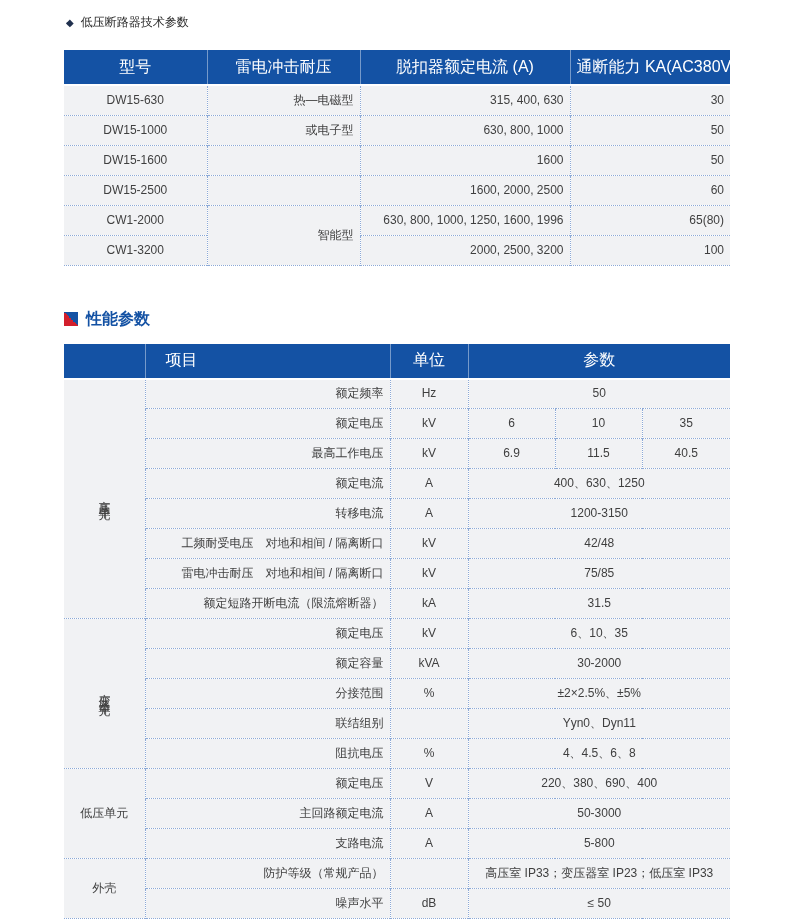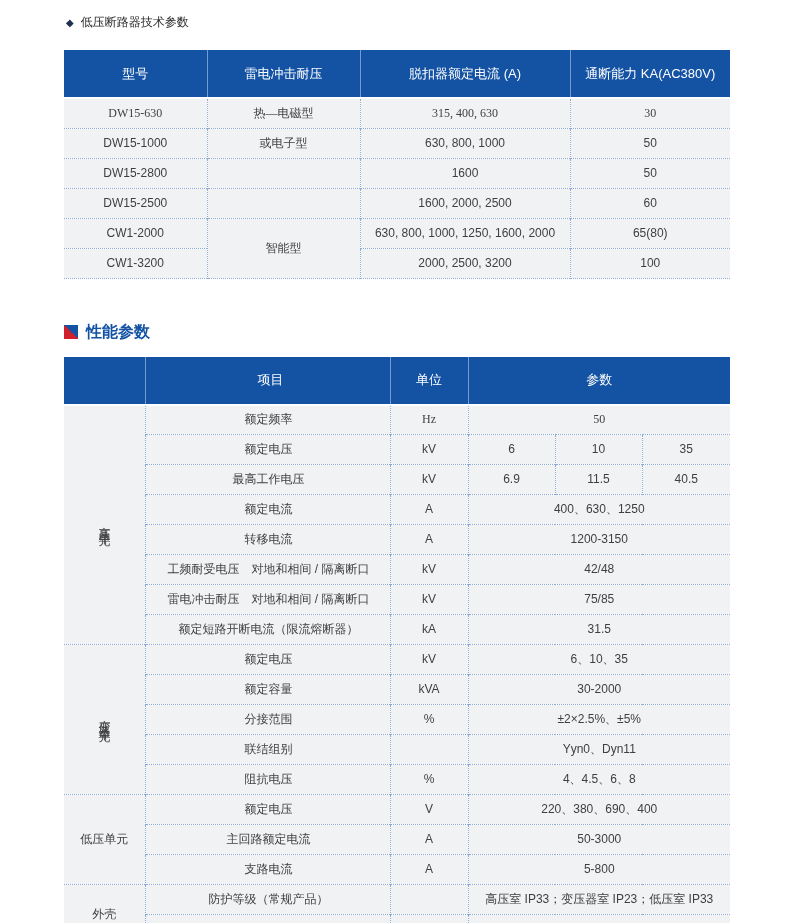--- a/index.html
+++ b/index.html
@@ -17,38 +17,38 @@
   
   .sec1-title{display:flex;align-items:center;gap:7px;font-size:12px;color:#2b2b2b;margin:0 0 19px 2px;}
   .diamond{font-size:10px;color:#20304e;line-height:1;}
   .sec2-title{display:flex;align-items:center;gap:8px;font-size:16px;font-weight:bold;color:var(--blue);margin:43px 0 14px 0;}
   .marker{width:14px;height:14px;display:inline-block;
     background:linear-gradient(to bottom left,var(--blue) 0 50%,var(--red) 50% 100%);}
 
   
   table.spec{border-collapse:collapse;table-layout:fixed;width:666px;border-bottom:1px dotted var(--dot);}
   .spec th{
-    background:var(--blue);color:#fff;font-weight:400;font-size:13px;
-    height:48px;padding:0 6px;border-left:1px solid rgba(255,255,255,.42);
+    background:var(--blue);color:#fff;font-weight:400;font-size:16px;
+    height:35px;padding:0 6px;border-left:1px solid rgba(255,255,255,.42);
     border-bottom:2px solid #fff;text-align:center;white-space:nowrap;
   }
   .spec th:first-child{border-left:none;}
-  .spec th.h-left{text-align:center;padding-left:12px;}
+  .spec th.h-left{text-align:left;padding-left:20px;}
   .spec td{
     background:var(--rowbg);height:30px;font-size:12px;line-height:1.25;
     text-align:center;padding:2px 6px;border-top:1px dotted var(--dot);
     white-space:nowrap;overflow:hidden;
   }
-  .spec tbody tr:first-child > td{border-top:none;font-family:Liberation Serif, serif;}
-
-  
-  .t1 td.c2,.t1 td.c3,.t1 td.c4{border-left:1px dotted var(--dot);}
-
-  
-  .t2 td.item{border-left:1px dotted var(--dot);text-align:center;padding-left:8px;}
+  .spec tbody tr:first-child > td{border-top:none;}
+
+  
+  .t1 td.c2,.t1 td.c3,.t1 td.c4{border-left:1px dotted var(--dot);text-align:right;}
+
+  
+  .t2 td.item{border-left:1px dotted var(--dot);text-align:right;padding-left:8px;}
   .t2 td.unit,.t2 td.pcell,.t2 td.sub{border-left:1px dotted var(--dot);text-align:center;}
   .t2 td.gcell{border-left:none;}
   .vlabel{writing-mode:vertical-lr;text-orientation:upright;display:inline-block;
     line-height:1.05;letter-spacing:3px;}
 </style>
 </head>
 <body>
 
 <div class="page">
 
@@ -79,35 +79,35 @@
           <td class="c3">315, 400, 630</td>
           <td class="c4">30</td>
         </tr>
         <tr>
           <td class="c1">DW15-1000</td>
           <td class="c2">或电子型</td>
           <td class="c3">630, 800, 1000</td>
           <td class="c4">50</td>
         </tr>
         <tr>
-          <td class="c1">DW15-2800</td>
+          <td class="c1">DW15-1600</td>
           <td class="c2"></td>
           <td class="c3">1600</td>
           <td class="c4">50</td>
         </tr>
         <tr>
           <td class="c1">DW15-2500</td>
           <td class="c2"></td>
           <td class="c3">1600, 2000, 2500</td>
           <td class="c4">60</td>
         </tr>
         <tr>
           <td class="c1">CW1-2000</td>
           <td class="c2" rowspan="2">智能型</td>
-          <td class="c3">630, 800, 1000, 1250, 1600, 2000</td>
+          <td class="c3">630, 800, 1000, 1250, 1600, 1996</td>
           <td class="c4">65(80)</td>
         </tr>
         <tr>
           <td class="c1">CW1-3200</td>
           <td class="c3">2000, 2500, 3200</td>
           <td class="c4">100</td>
         </tr>
       </tbody>
   </table>
 

